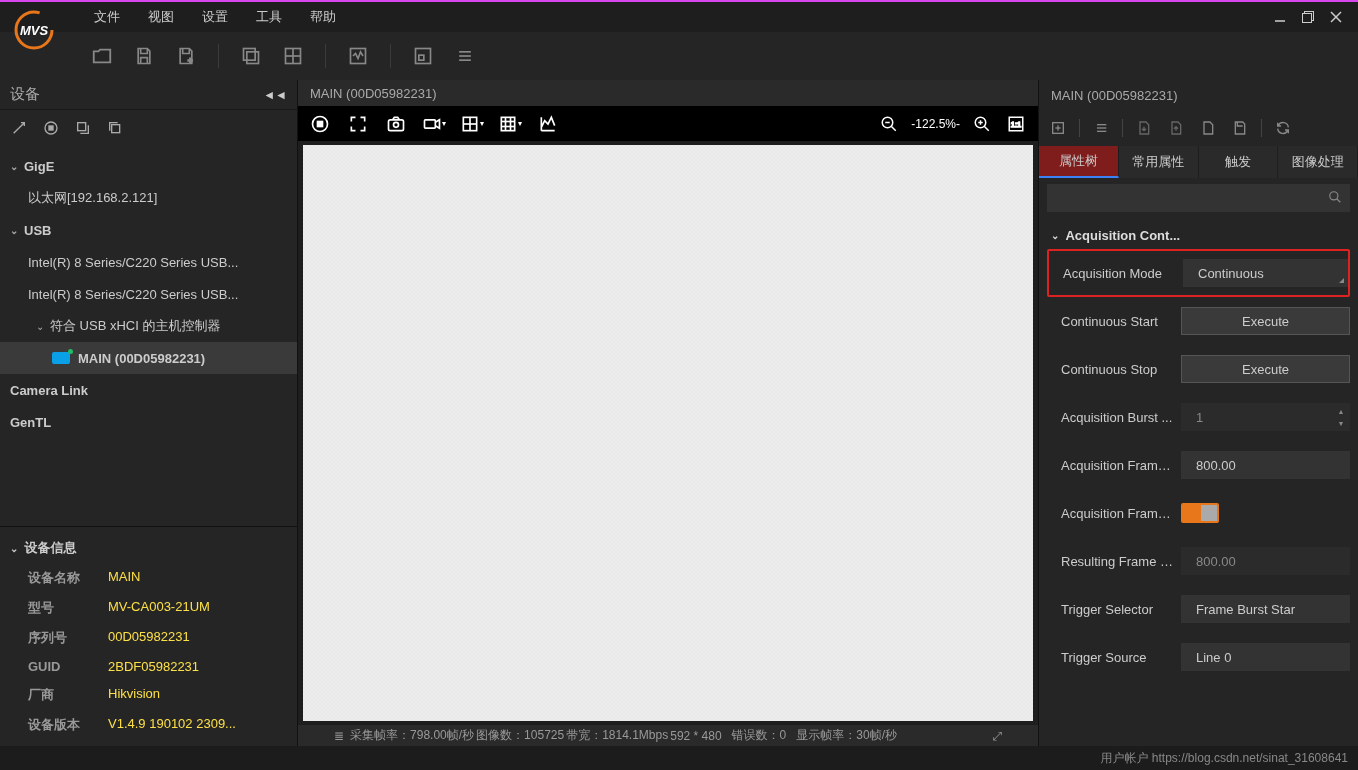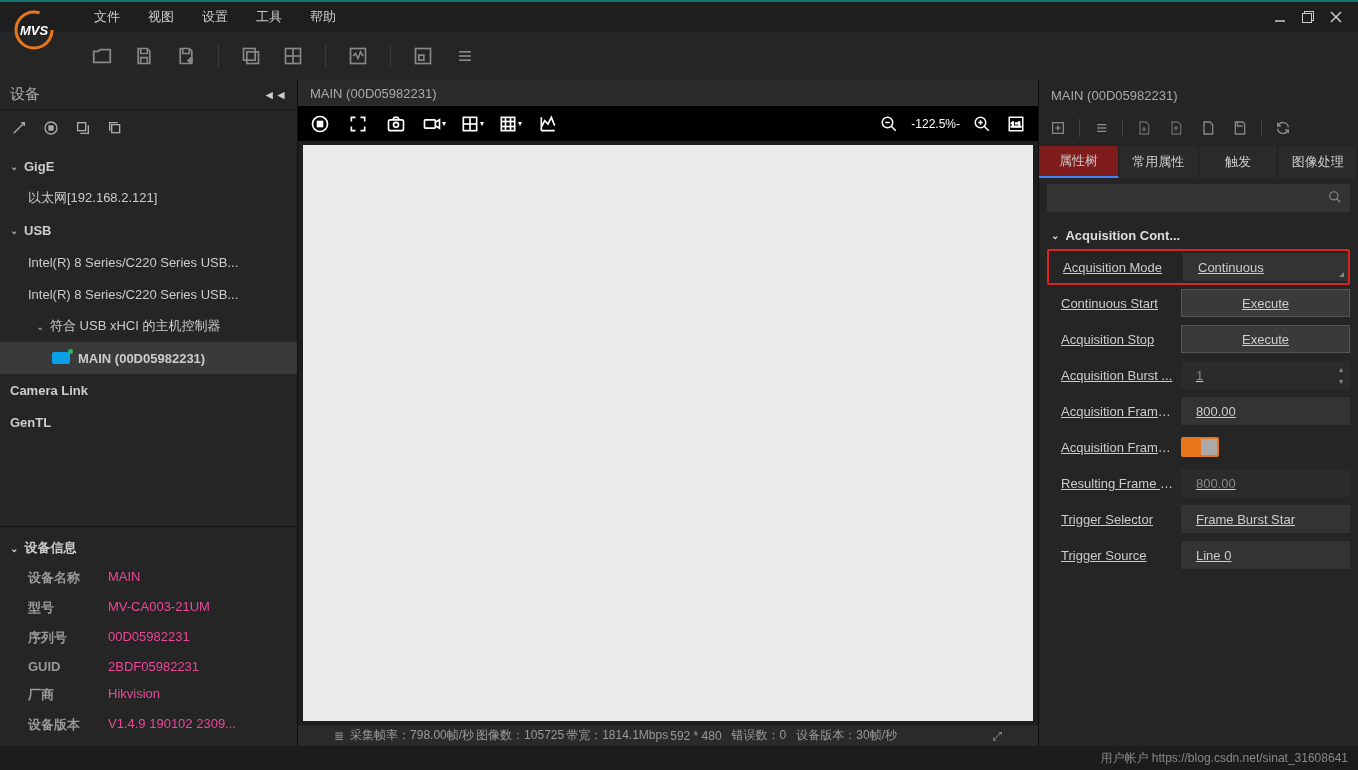--- a/index.html
+++ b/index.html
@@ -1,17 +1,17 @@
 <!DOCTYPE html>
 <html><head>
 <meta charset="utf-8">
 <style>
 * { box-sizing: border-box; margin: 0; padding: 0; }
 body { font-family: "Microsoft YaHei", sans-serif; background: #1a1a1a; color: #ccc; font-size: 13px; width: 1358px; height: 770px; overflow: hidden; position: relative; }
-.topbar { background: #1e1e1e; height: 32px; display: flex; align-items: center; padding: 2px 8px; border-top: 2px solid #0f766e; }
+.topbar { background: #1e1e1e; height: 32px; display: flex; align-items: center; padding: 2px 8px; border-top: 2px solid #d946ef; }
 .menu-item { color: #ccc; padding: 0 14px; font-size: 13px; cursor: pointer; }
 .spacer { flex: 1; }
 .win-btn { width: 28px; height: 24px; display: flex; align-items: center; justify-content: center; cursor: pointer; color:#ccc; }
 .toolbar { background: #252525; height: 48px; display: flex; align-items: center; padding: 0 8px 0 88px; gap: 14px; }
 .tb-icon { width: 28px; height: 28px; display: flex; align-items: center; justify-content: center; color: #888; cursor: pointer; }
 .tb-sep { width: 1px; height: 24px; background: #3a3a3a; margin: 0 4px; }
 .main { display: flex; height: calc(100% - 80px - 24px); }
 .sidebar { width: 298px; background: #252525; border-right: 1px solid #111; display: flex; flex-direction: column; }
 .side-hdr { height: 30px; display: flex; align-items: center; padding: 0 10px; border-bottom: 1px solid #1a1a1a; }
 .side-hdr .lbl { flex:1; color:#aaa; font-size:15px;}
@@ -24,21 +24,21 @@
 .tree-node.l3 { padding-left: 36px; }
 .tree-node.l4 { padding-left: 52px; font-weight:bold; }
 .tree-node.selected { background: #3a3a3a; }
 .tree-node .chev { display:inline-block; width:10px; margin-right:4px; font-size:10px; color:#aaa;}
 .cam-icon { width: 18px; height: 12px; background: #0aa0e8; border-radius: 2px; margin-right: 8px; position:relative;}
 .cam-icon::before{content:'';position:absolute;width:5px;height:5px;border-radius:50%;background:#2b6;right:-3px;top:-3px;}
 .dev-info { border-top: 1px solid #111; padding: 6px 0; }
 .dev-info-hdr { display:flex; align-items:center; padding:6px 10px; font-weight:bold;}
 .dev-row { display: flex; padding: 6px 0 6px 28px; }
 .dev-row .k { width: 80px; color: #999; font-weight: bold; }
-.dev-row .v { color: #ec4899; white-space:nowrap; overflow:hidden; text-overflow:ellipsis;}
+.dev-row .v { color: #fde047; white-space:nowrap; overflow:hidden; text-overflow:ellipsis;}
 .center { flex: 1; background: #1e1e1e; display: flex; flex-direction: column; position:relative; }
 .center-hdr { height: 30px; background: #2a2a2a; display: flex; align-items: center; padding: 0 12px; color:#aaa; font-size:13px;}
 .center-tools { height: 40px; background: #000; display: flex; align-items: center; padding: 0 10px; gap: 14px; }
 .ct-icon { width:24px; height:24px; display:flex; align-items:center; justify-content:center; color:#fff; cursor:pointer;}
 .canvas-wrap { flex:1; display:flex; align-items:flex-start; justify-content:center; background:#1e1e1e; padding:4px;}
 .canvas { width:730px; height:576px; background:#ececec; background-image: repeating-conic-gradient(#e9e9e9 0% 25%, #ededed 0% 50%); background-size:4px 4px;}
 .zoom-grp { margin-left:auto; display:flex; align-items:center; gap:10px; color:#fff;}
 .zoom-pct { font-size:12px;}
 .statusbar { height:24px; background:#2a2a2a; display:flex; align-items:center; font-size:12px; color:#999; padding:0 36px; gap:2px;}
 .statusbar .sseg{white-space:nowrap;}
@@ -49,21 +49,21 @@
 .tabs { display:flex; height:32px; }
 .tab { flex:1; display:flex; align-items:center; justify-content:center; background:#2a2a2a; color:#ccc; cursor:pointer; font-size:13px; border-right:1px solid #1e1e1e;}
 .tab.active { background:#7f1d1d; border-bottom:2px solid #3b82f6;}
 .search-row{padding:6px 8px;}
 .search-box{width:100%;height:28px;background:#333;border:none;color:#ccc;padding:0 30px 0 10px;}
 .search-wrap{position:relative;}
 .search-wrap .sicon{position:absolute;right:8px;top:6px;color:#888;}
 .prop-section{padding:4px 8px;}
 .sec-hdr{display:flex;align-items:center;padding:6px 4px;font-weight:bold;color:#ddd;}
 .sec-hdr .chev{margin-right:6px;font-size:10px;}
-.prop-row{display:flex;align-items:center;height:36px;gap:6px;text-decoration:underline;}
+.prop-row{display:flex;align-items:center;height:48px;gap:6px;}
 .prop-row .plbl{width:128px;padding-left:14px;color:#ccc;white-space:nowrap;overflow:hidden;text-overflow:ellipsis;font-size:13px;}
 .prop-row .pval{flex:1;height:28px;background:#333;display:flex;align-items:center;padding:0 15px;color:#ccc;position:relative;font-size:13px;}
 .prop-row .pval.ro{background:#2b2b2b;color:#888;}
 .prop-row .btn{flex:1;height:28px;background:#3a3a3a;border:1px solid #555;display:flex;align-items:center;justify-content:center;color:#ccc;cursor:pointer;}
 .prop-row.hl{border:2px solid #d22;border-radius:2px;}
 .dd-tri{position:absolute;right:4px;bottom:4px;width:0;height:0;border-left:5px solid transparent;border-bottom:5px solid #888;}
 .spin{position:absolute;right:2px;top:2px;bottom:2px;width:14px;display:flex;flex-direction:column;}
 .spin div{flex:1;display:flex;align-items:center;justify-content:center;font-size:7px;color:#888;cursor:pointer;}
 .toggle{width:38px;height:20px;background:#555;border-radius:2px;position:relative;}
 .toggle.on{background:#e8761a;}
@@ -336,21 +336,21 @@
   <div class="canvas-wrap">
         <div class="canvas"></div>
       </div>
   <div class="statusbar">
    <span style="margin-right:4px;">≣</span>
    <span class="sseg"><span>采集帧率：</span><span>798.00帧/秒</span></span>
    <span class="sseg"><span>图像数：</span><span>105725</span></span>
    <span class="sseg"><span>带宽：</span><span>1814.1Mbps</span></span>
    <span class="sseg">592 * 480</span>
    <span class="sseg" style="margin-left:8px;"><span>错误数：</span><span>0</span></span>
-   <span class="sseg" style="margin-left:8px;"><span>设备版本：</span><span>30帧/秒</span></span>
+   <span class="sseg" style="margin-left:8px;"><span>显示帧率：</span><span>30帧/秒</span></span>
    <span style="margin-left:auto;cursor:pointer;">⤢</span>
   </div>
  </div>
 
  <div class="right">
   <div class="right-hdr">MAIN (00D05982231)</div>
   <div class="right-tools">
    <div class="ric">
           <svg width="16" height="16" viewBox="0 0 24 24" fill="none" stroke="#888" stroke-width="2">
             <rect x="4" y="4" width="16" height="16"></rect>
@@ -421,21 +421,21 @@
     <div class="pval">
             <span>Continuous</span>
             <span class="dd-tri"></span>
           </div>
    </div>
    <div class="prop-row">
     <div class="plbl">Continuous Start</div>
     <div class="btn">Execute</div>
    </div>
    <div class="prop-row">
-    <div class="plbl">Acquisition Stop</div>
+    <div class="plbl">Continuous Stop</div>
     <div class="btn">Execute</div>
    </div>
    <div class="prop-row">
     <div class="plbl">Acquisition Burst ...</div>
     <div class="pval ro">
             <span>1</span>
             <div class="spin">
               <div>▲</div>
               <div>▼</div>
             </div>

